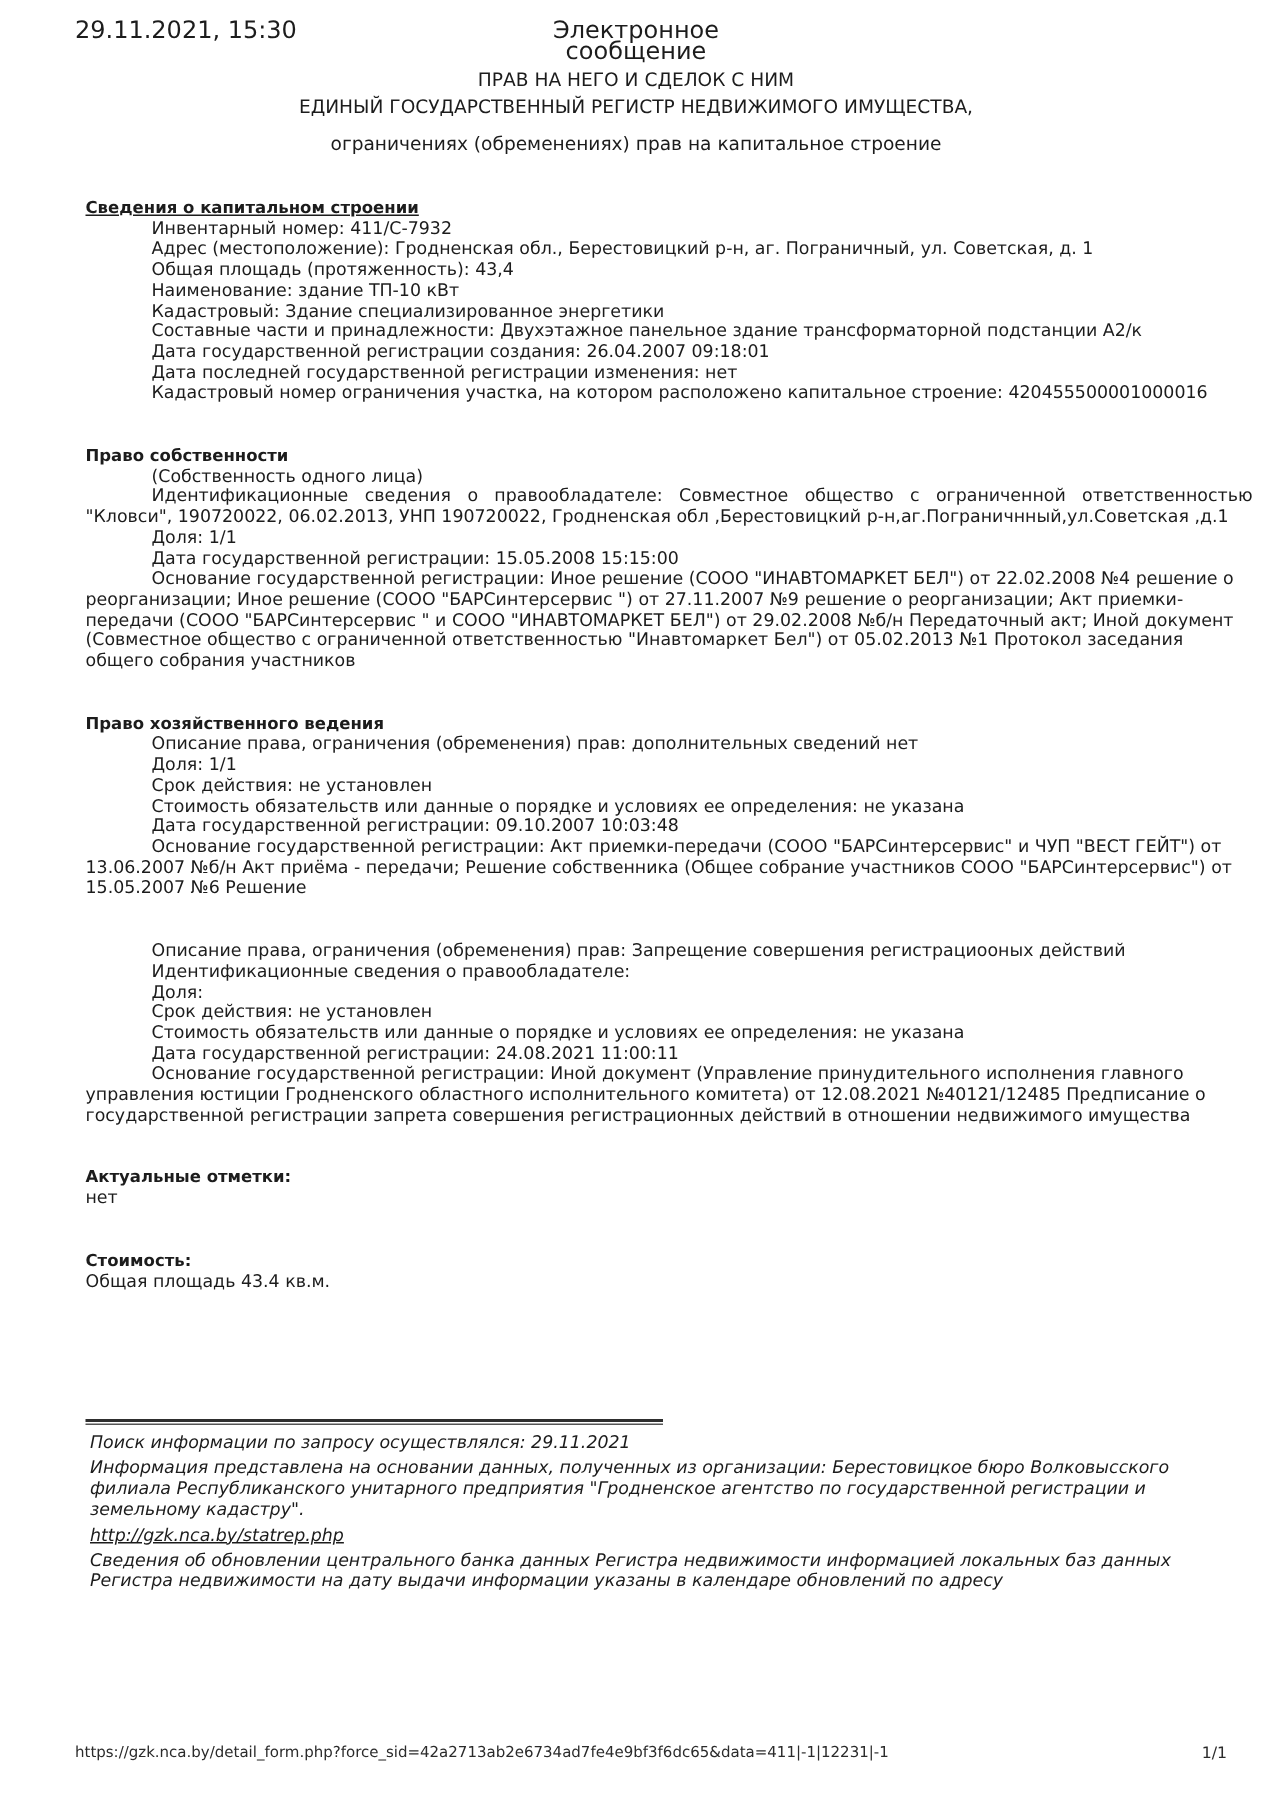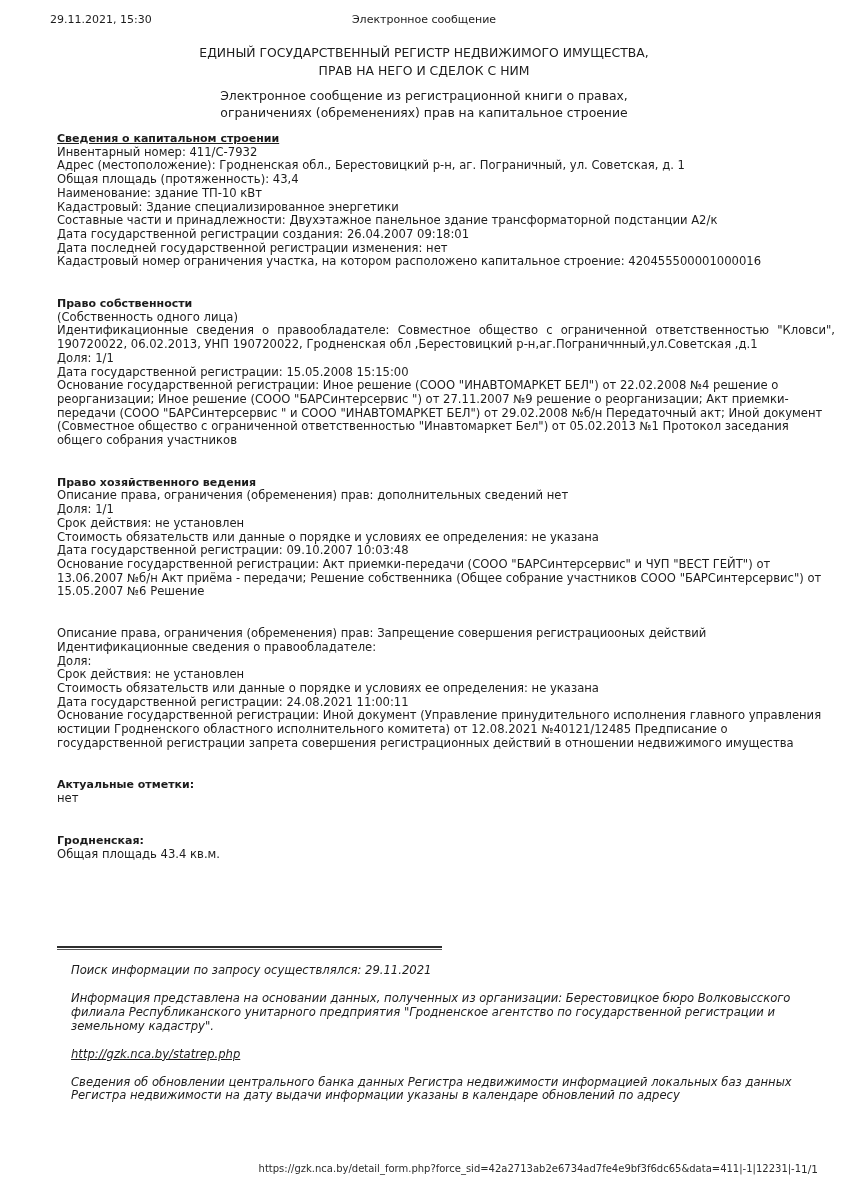--- a/index.html
+++ b/index.html
@@ -8,21 +8,21 @@
     width:848px;height:1200px;
     background:#ffffff;
     color:#1c1c1c;
     font-family:"DejaVu Sans","Liberation Sans",sans-serif;
     overflow:hidden;
   }
   
   .print-header{
     position:absolute;top:13px;left:50px;right:50px;
     display:flex;align-items:flex-start;
-    font-size:11px;line-height:14px;
+    font-size:16px;line-height:14px;
   }
   .ph-left{width:280px;text-align:left;}
   .ph-center{flex:1;text-align:center;}
   .ph-right{width:280px;}
   
   .title-block{
     position:absolute;top:44px;left:0;right:0;
     text-align:center;font-size:12.4px;line-height:18px;
   }
   .subtitle-block{
@@ -32,60 +32,59 @@
   
   .content{
     position:absolute;top:132px;left:57px;width:778px;
     font-size:11.6px;line-height:13.7px;
   }
   .section{margin:0 0 28px 0;}
   .sec-heading{font-weight:bold;font-size:11px;}
   .sec-heading.u{text-decoration:underline;}
   .row{}
   .row.justify{text-align:justify;}
-  .lbl{font-style:normal;}
+  .lbl{font-style:normal;margin-left:44px;}
   .val{}
   
   .footer-notes{
     position:absolute;top:946px;left:57px;width:778px;
     font-size:11.6px;line-height:13.9px;font-style:italic;
   }
   .divider{
     width:385px;height:1px;margin:0 0 5px 0;
     border-top:2px solid #2e2e2e;border-bottom:1px solid #555;
   }
-  .note{margin:14px;}
+  .note{margin:3px;}
   .statrep-link{text-decoration:underline;color:#1c1c1c;cursor:pointer;}
   
   .page-footer{
     position:absolute;top:1163px;left:50px;right:30px;
-    display:flex;justify-content:flex-end;align-items:flex-start;
+    display:flex;justify-content:space-between;align-items:flex-start;
     font-size:10px;line-height:12px;color:#2b2b2b;font-style:normal;
   }
   .pf-url{letter-spacing:0px;}
   .pf-page{font-size:10.5px;}
 </style>
 </head>
 <body>
 
 <div class="page">
 
   <div class="print-header">
     <span class="ph-left">29.11.2021, 15:30</span>
     <span class="ph-center">Электронное сообщение</span>
     <span class="ph-right"></span>
   </div>
 
   <div class="title-block">
+    <div>ПРАВ НА НЕГО И СДЕЛОК С НИМ</div>
     <div>ЕДИНЫЙ ГОСУДАРСТВЕННЫЙ РЕГИСТР НЕДВИЖИМОГО ИМУЩЕСТВА,</div>
-    <div>ПРАВ НА НЕГО И СДЕЛОК С НИМ</div>
   </div>
 
   <div class="subtitle-block">
-    <div>Электронное сообщение из регистрационной книги о правах,</div>
     <div>ограничениях (обременениях) прав на капитальное строение</div>
   </div>
 
   <main class="content" id="sections">
       <section class="section">
         <div class="sec-heading u">Сведения о капитальном строении</div>
         <div class="row"><span class="lbl">Инвентарный номер:</span> <span class="val">411/С-7932</span></div>
         <div class="row"><span class="lbl">Адрес (местоположение):</span> <span class="val">Гродненская обл., Берестовицкий р-н, аг. Пограничный, ул. Советская, д. 1</span></div>
         <div class="row"><span class="lbl">Общая площадь (протяженность):</span> <span class="val">43,4</span></div>
         <div class="row"><span class="lbl">Наименование:</span> <span class="val">здание ТП-10 кВт</span></div>
@@ -119,21 +118,21 @@
         <div class="row"><span class="lbl">Срок действия:</span> <span class="val">не установлен</span></div>
         <div class="row"><span class="lbl">Стоимость обязательств или данные о порядке и условиях ее определения:</span> <span class="val">не указана</span></div>
         <div class="row"><span class="lbl">Дата государственной регистрации:</span> <span class="val">24.08.2021 11:00:11</span></div>
         <div class="row"><span class="lbl">Основание государственной регистрации:</span> <span class="val">Иной документ (Управление принудительного исполнения главного управления юстиции Гродненского областного исполнительного комитета) от 12.08.2021 №40121/12485 Предписание о государственной регистрации запрета совершения регистрационных действий в отношении недвижимого имущества</span></div>
       </section>
       <section class="section">
         <div class="sec-heading">Актуальные отметки:</div>
         <div class="row"><span class="val">нет</span></div>
       </section>
       <section class="section">
-        <div class="sec-heading">Гродненская:</div>
+        <div class="sec-heading">Стоимость:</div>
         <div class="row"><span class="val">Общая площадь 43.4 кв.м.</span></div>
       </section>
     </main>
 
   <div class="footer-notes">
     <div class="divider"></div>
     <div id="notes-container">
         <div class="note">Поиск информации по запросу осуществлялся: 29.11.2021</div>
         <div class="note">Информация представлена на основании данных, полученных из организации: Берестовицкое бюро Волковысского филиала Республиканского унитарного предприятия "Гродненское агентство по государственной регистрации и земельному кадастру".</div>
         <div class="note"><span class="statrep-link">http://gzk.nca.by/statrep.php</span></div>

